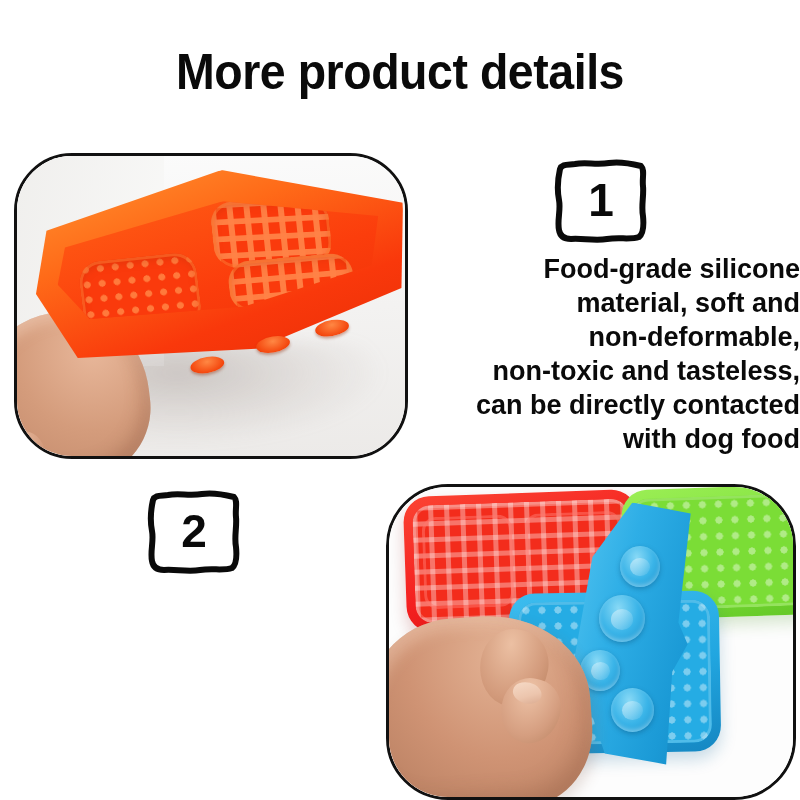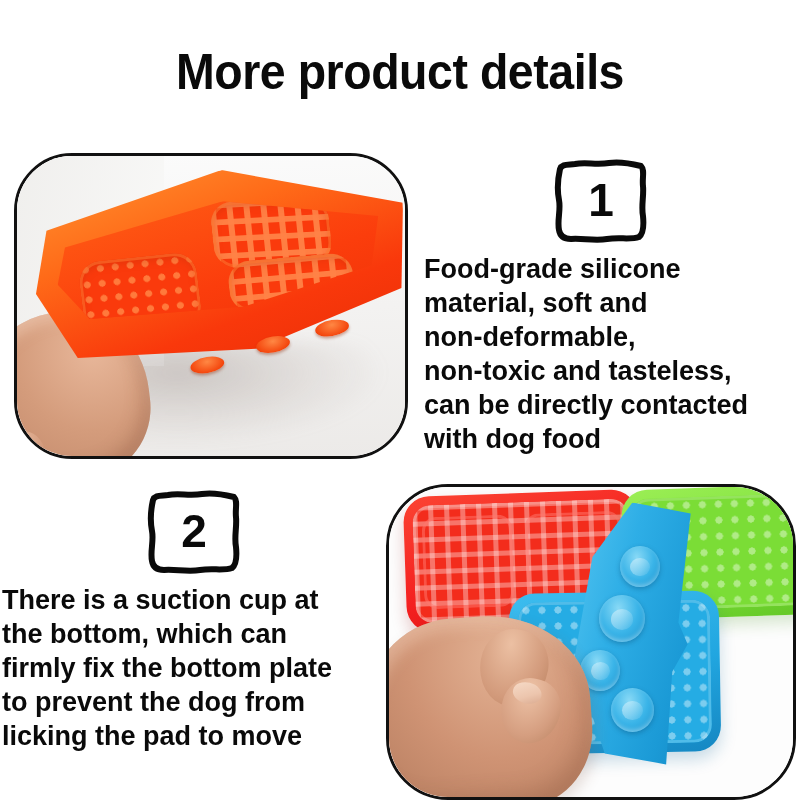--- a/index.html
+++ b/index.html
@@ -308,21 +308,21 @@
   #badge-2 { left: 146px; top: 489px; }
 
   
   .step-text {
     position: absolute;
     font-family: "Liberation Sans", sans-serif;
     font-weight: bold;
     font-size: 27px;
     line-height: 34px;
     color: #0a0a0a;
-    text-align: left;
+    text-align: right;
     white-space: pre-line;
   }
   #text-1 { left: 424px; top: 252px; width: 376px; }
   #text-2 { left: 2px;   top: 583px; width: 378px; }
 </style>
 </head>
 <body>
 
 <div class="page">
 
@@ -374,25 +374,20 @@
     <svg viewBox="0 0 96 86" aria-hidden="true">
       <path d="M7,11 C9,6 14,7 22,6 C32,4 44,7 56,5 C68,3 80,6 88,8
                C92,12 89,20 90,28 C91,38 88,48 90,58
                C91,68 90,76 86,79 C78,82 66,79 54,81
                C42,83 28,80 18,81 C11,81 7,78 6,72
                C4,62 8,52 6,42 C4,32 5,20 7,11 Z" fill="none" stroke="#0a0a0a" stroke-width="6" stroke-linejoin="round" stroke-linecap="round"></path>
     </svg>
     <div class="badge-num">2</div>
   </div>
 
-  <div class="step-text" id="text-2">There is a suction cup at
-the bottom, which can
-firmly fix the bottom plate
-to prevent the dog from
-licking the pad to move</div>
 
   <div class="photo" id="photo-suction">
     <div class="photo-inner">
       <div class="bg-white2"></div>
 
       <div class="mat-plate" id="mat-red">
         <div class="plate-inner nubs-cross">
           <div class="sub-a"></div>
           <div class="sub-b"></div>
         </div>

